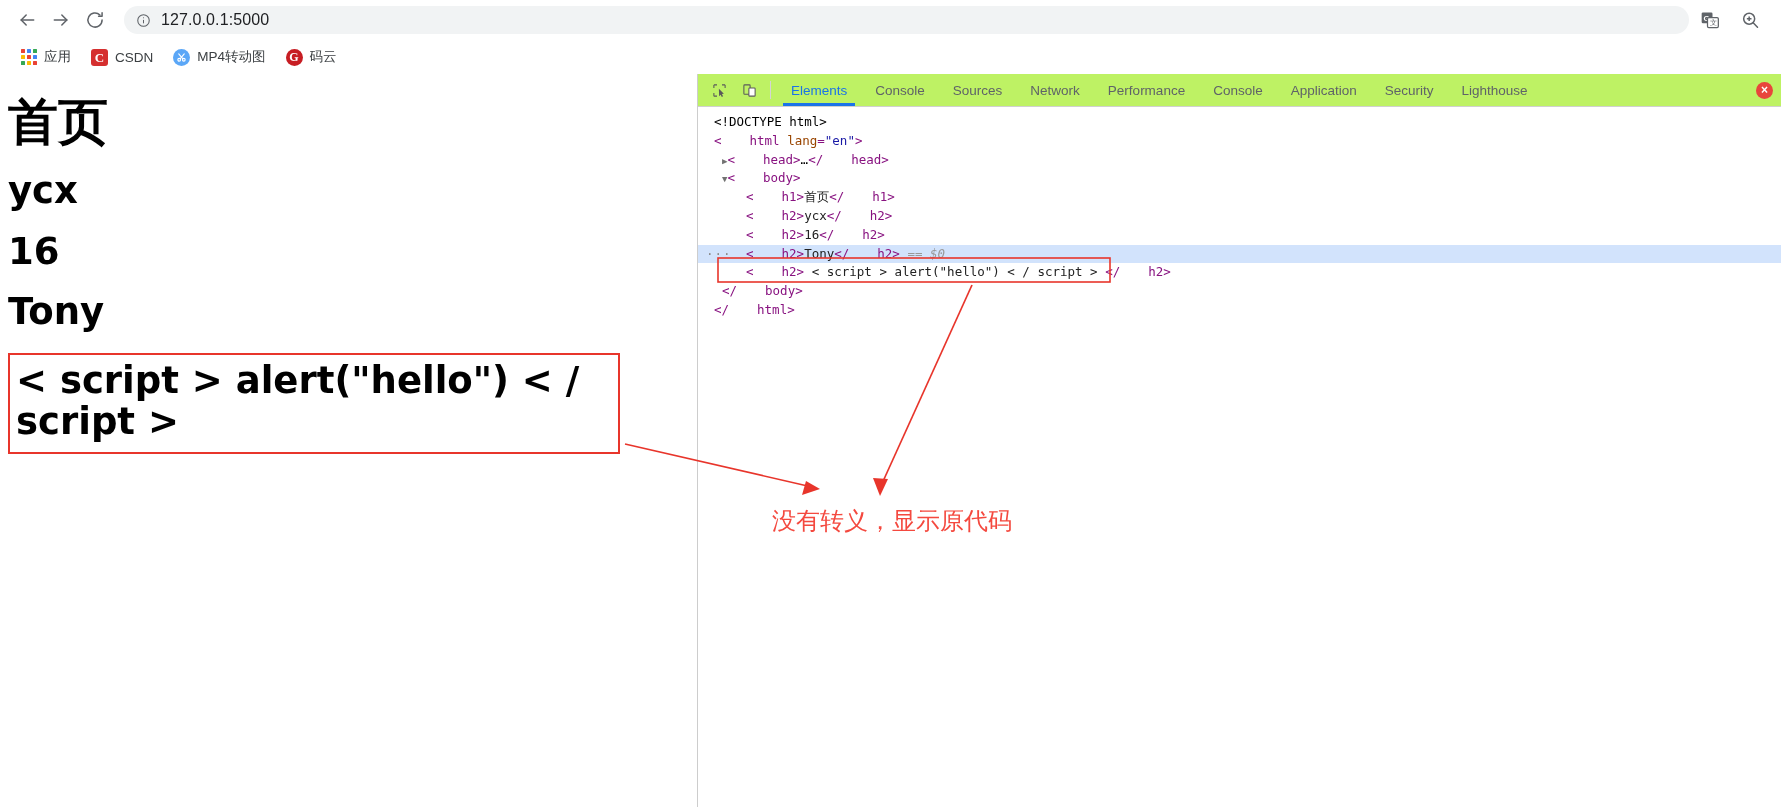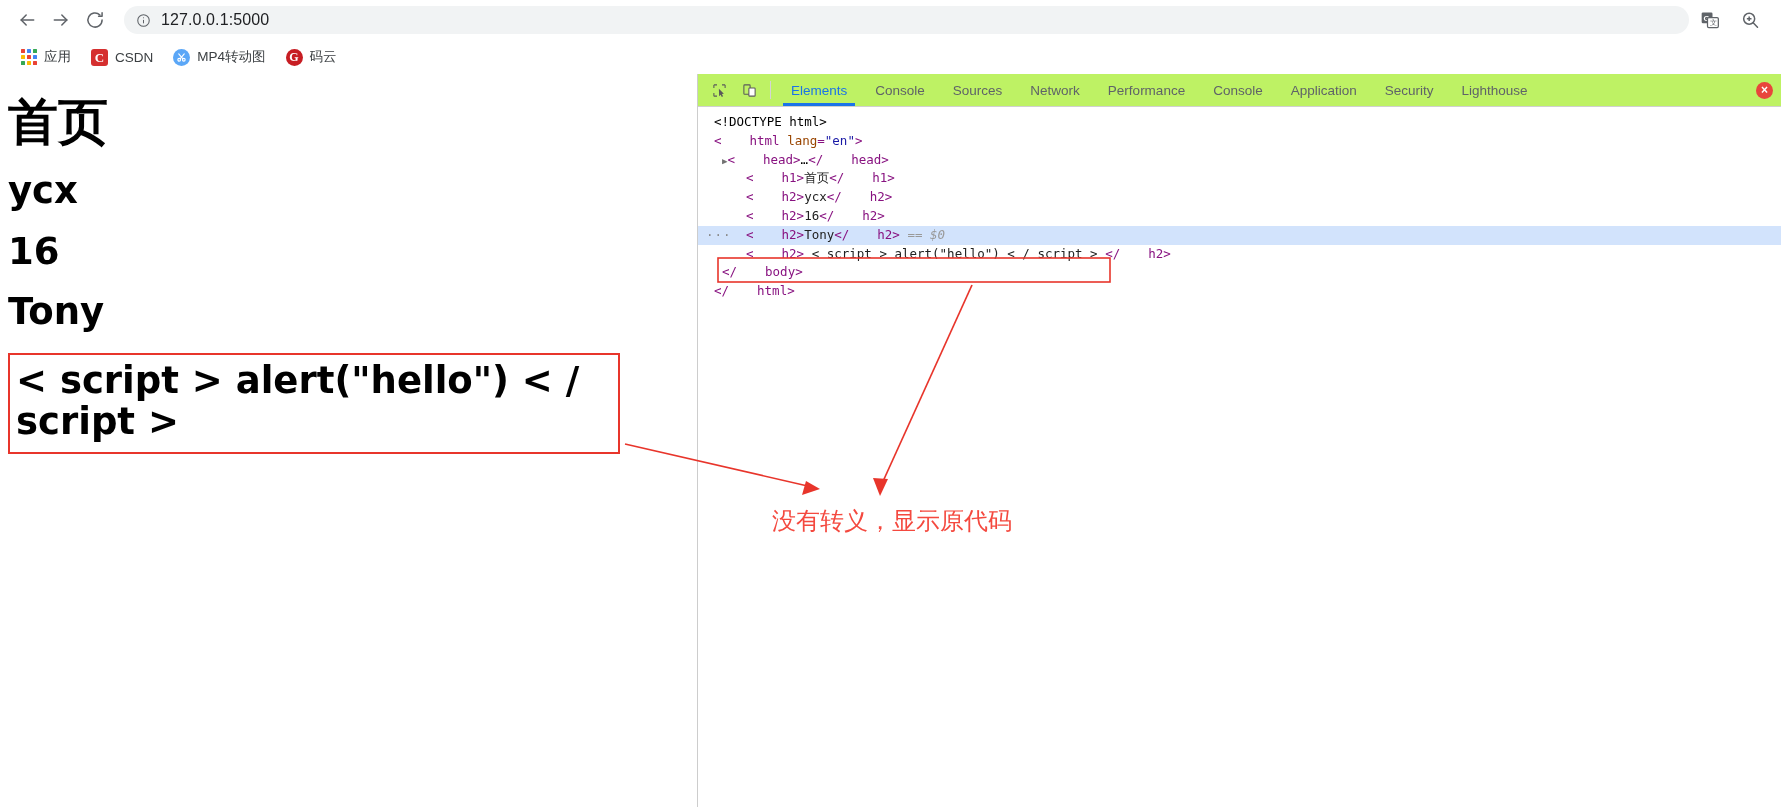--- a/index.html
+++ b/index.html
@@ -376,20 +376,21 @@
       </div>
     </div>
 
     <div class="dom-tree">
       <div class="dom-line"><span class="doctype">&lt;!DOCTYPE html&gt;</span></div>
 
       <div class="dom-line"><span class="punc">&lt;</span><span class="tag">html</span> <span class="attr">lang</span><span class="punc">=</span><span class="val">"en"</span><span class="punc">&gt;</span></div>
 
       <div class="dom-line" style="padding-left:24px"><span class="toggle">▶</span><span class="punc">&lt;</span><span class="tag">head</span><span class="punc">&gt;</span><span class="doctype">…</span><span class="punc">&lt;/</span><span class="tag">head</span><span class="punc">&gt;</span></div>
 
+      <div class="dom-line" style="padding-left:24px"><span class="toggle">▼</span><span class="punc">&lt;</span><span class="tag">body</span><span class="punc">&gt;</span></div>
 
       <div class="dom-line" style="padding-left:48px"><span class="punc">&lt;</span><span class="tag">h1</span><span class="punc">&gt;</span><span class="txt">首页</span><span class="punc">&lt;/</span><span class="tag">h1</span><span class="punc">&gt;</span></div>
 
       <div class="dom-line" style="padding-left:48px"><span class="punc">&lt;</span><span class="tag">h2</span><span class="punc">&gt;</span><span class="txt">ycx</span><span class="punc">&lt;/</span><span class="tag">h2</span><span class="punc">&gt;</span></div>
 
       <div class="dom-line" style="padding-left:48px"><span class="punc">&lt;</span><span class="tag">h2</span><span class="punc">&gt;</span><span class="txt">16</span><span class="punc">&lt;/</span><span class="tag">h2</span><span class="punc">&gt;</span></div>
 
       <div class="dom-line selected" style="padding-left:48px"><span class="ellipsis">···</span><span class="punc">&lt;</span><span class="tag">h2</span><span class="punc">&gt;</span><span class="txt">Tony</span><span class="punc">&lt;/</span><span class="tag">h2</span><span class="punc">&gt;</span><span class="eq-sel"> == $0</span></div>
 
       <div class="dom-line" style="padding-left:48px"><span class="punc">&lt;</span><span class="tag">h2</span><span class="punc">&gt;</span><span class="txt"> &lt; script &gt; alert("hello") &lt; / script &gt; </span><span class="punc">&lt;/</span><span class="tag">h2</span><span class="punc">&gt;</span></div>

